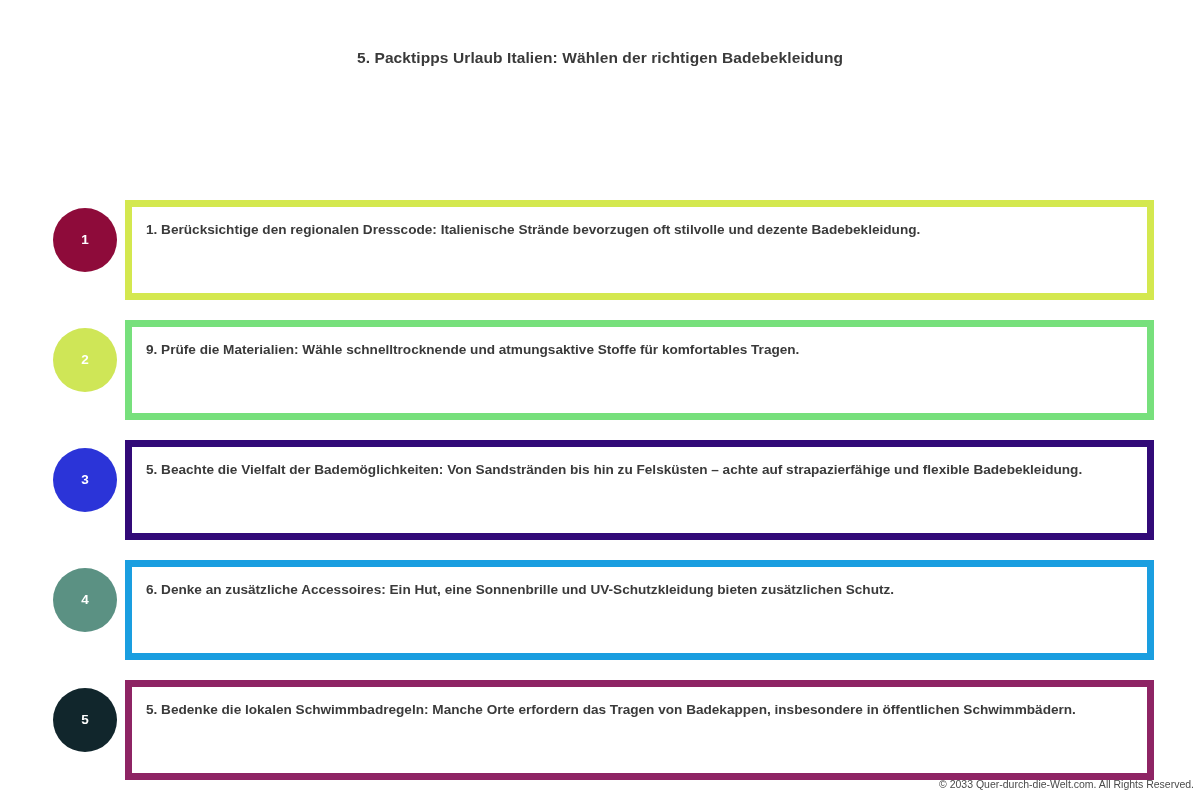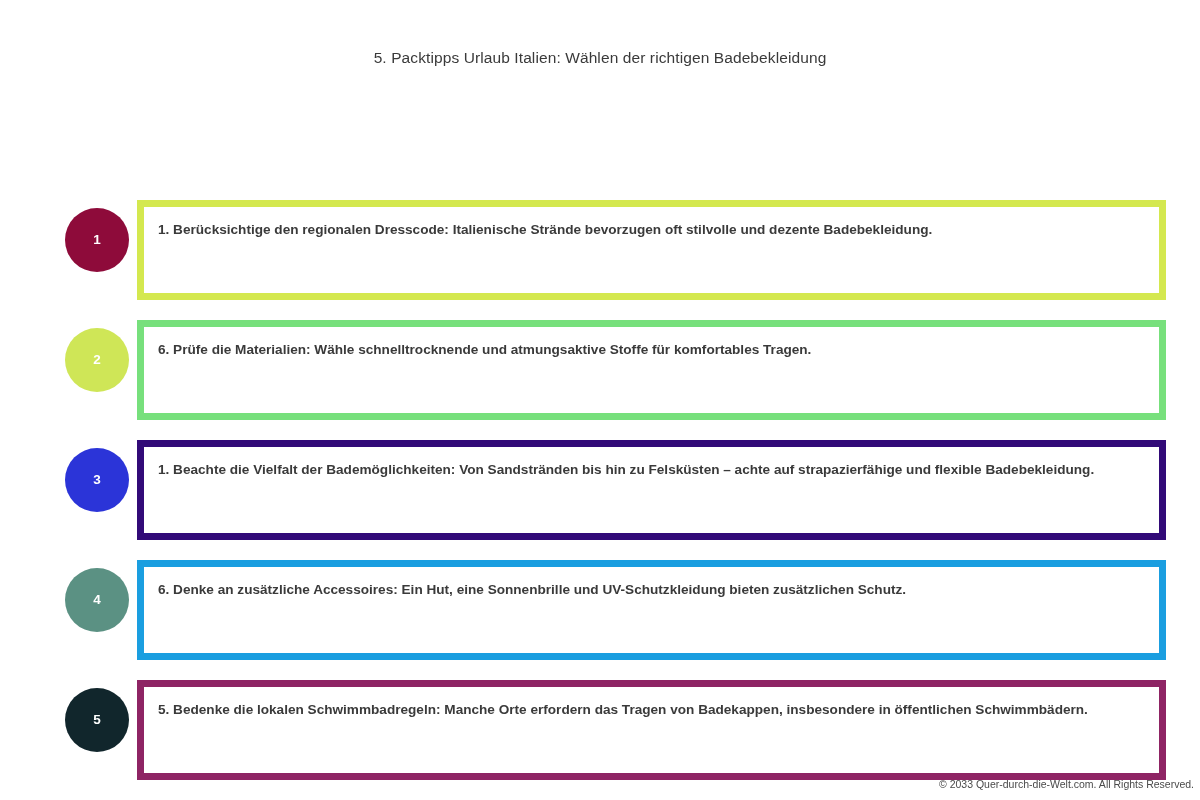--- a/index.html
+++ b/index.html
@@ -22,29 +22,29 @@
     box-sizing: border-box;
   }
 
   .slide-title {
     position: absolute;
     left: 0;
     top: 48px;
     width: 1200px;
     text-align: center;
     font-size: 15.5px;
-    font-weight: normal;
+    font-weight: bold;
     color: #3a3a3a;
     letter-spacing: 0.1px;
     line-height: 1.3;
   }
 
   .steps {
     position: absolute;
-    left: 16px;
+    left: 4px;
     top: 200px;
     width: 1040px;
     border-radius: 11px;
   }
 
   .step-row {
     position: relative;
     height: 120px;
   }
 
@@ -111,30 +111,30 @@
       <div class="step-box" style="border-color: rgb(212, 232, 79);">
         <div class="step-text">1. Berücksichtige den regionalen Dresscode: Italienische Strände bevorzugen oft stilvolle und dezente Badebekleidung.</div>
       </div>
       <div class="step-badge" style="background: rgb(142, 11, 58);">
         <span>1</span>
       </div>
     </div>
 
     <div class="step-row">
       <div class="step-box" style="border-color: rgb(119, 224, 124);">
-        <div class="step-text">6. Prüfe die Materialien: Wähle schnelltrocknende und atmungsaktive Stoffe für komfortables Tragen.</div>
+        <div class="step-text">9. Prüfe die Materialien: Wähle schnelltrocknende und atmungsaktive Stoffe für komfortables Tragen.</div>
       </div>
       <div class="step-badge" style="background: rgb(207, 230, 87);">
         <span>2</span>
       </div>
     </div>
 
     <div class="step-row">
       <div class="step-box" style="border-color: rgb(50, 10, 120);">
-        <div class="step-text">1. Beachte die Vielfalt der Bademöglichkeiten: Von Sandstränden bis hin zu Felsküsten – achte auf strapazierfähige und flexible Badebekleidung.</div>
+        <div class="step-text">5. Beachte die Vielfalt der Bademöglichkeiten: Von Sandstränden bis hin zu Felsküsten – achte auf strapazierfähige und flexible Badebekleidung.</div>
       </div>
       <div class="step-badge" style="background: rgb(43, 52, 216);">
         <span>3</span>
       </div>
     </div>
 
     <div class="step-row">
       <div class="step-box" style="border-color: rgb(26, 158, 224);">
         <div class="step-text">6. Denke an zusätzliche Accessoires: Ein Hut, eine Sonnenbrille und UV-Schutzkleidung bieten zusätzlichen Schutz.</div>
       </div>

